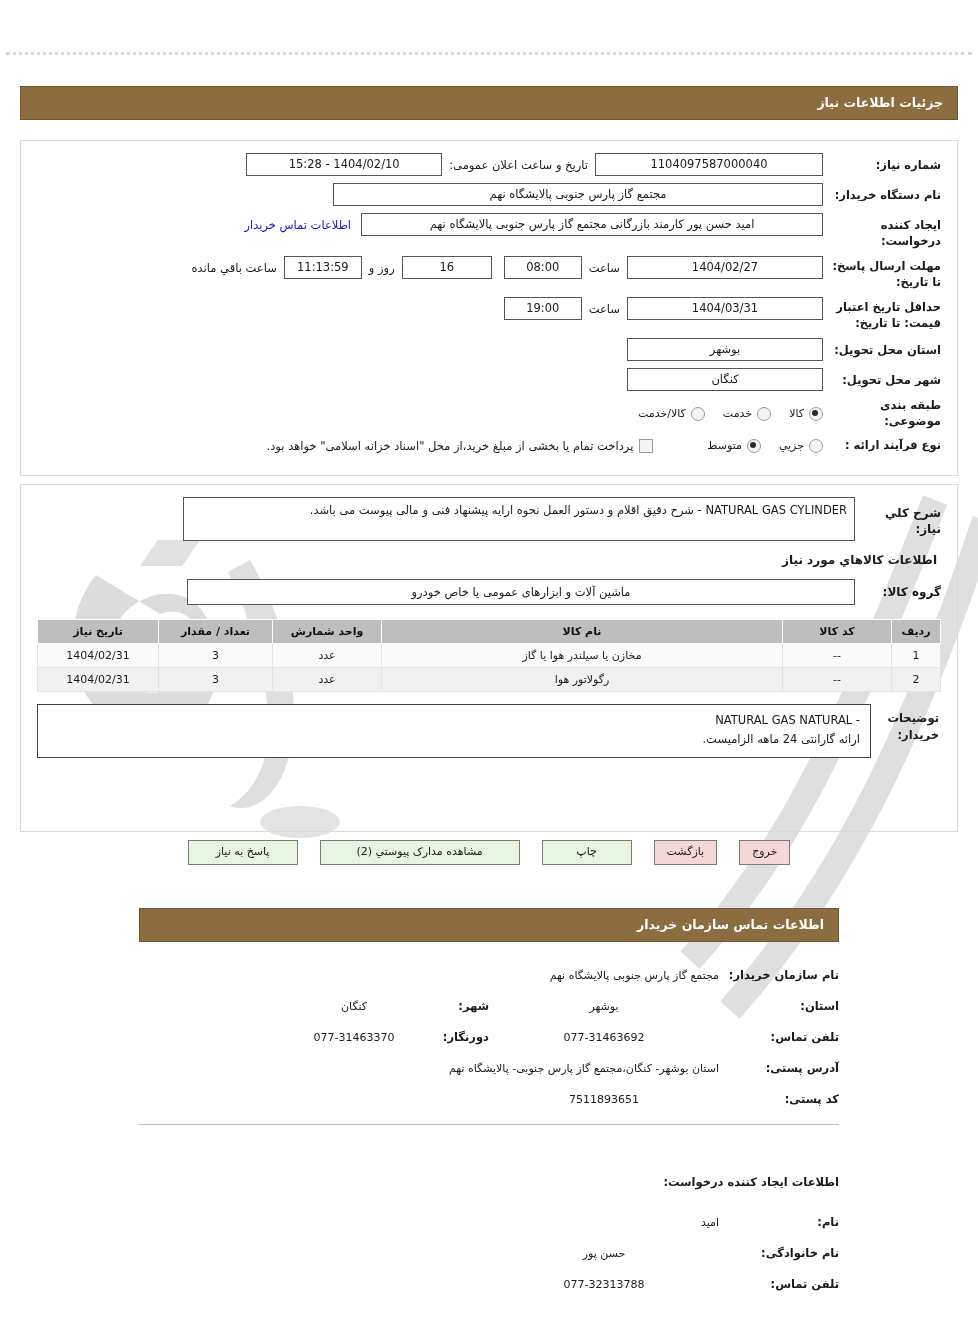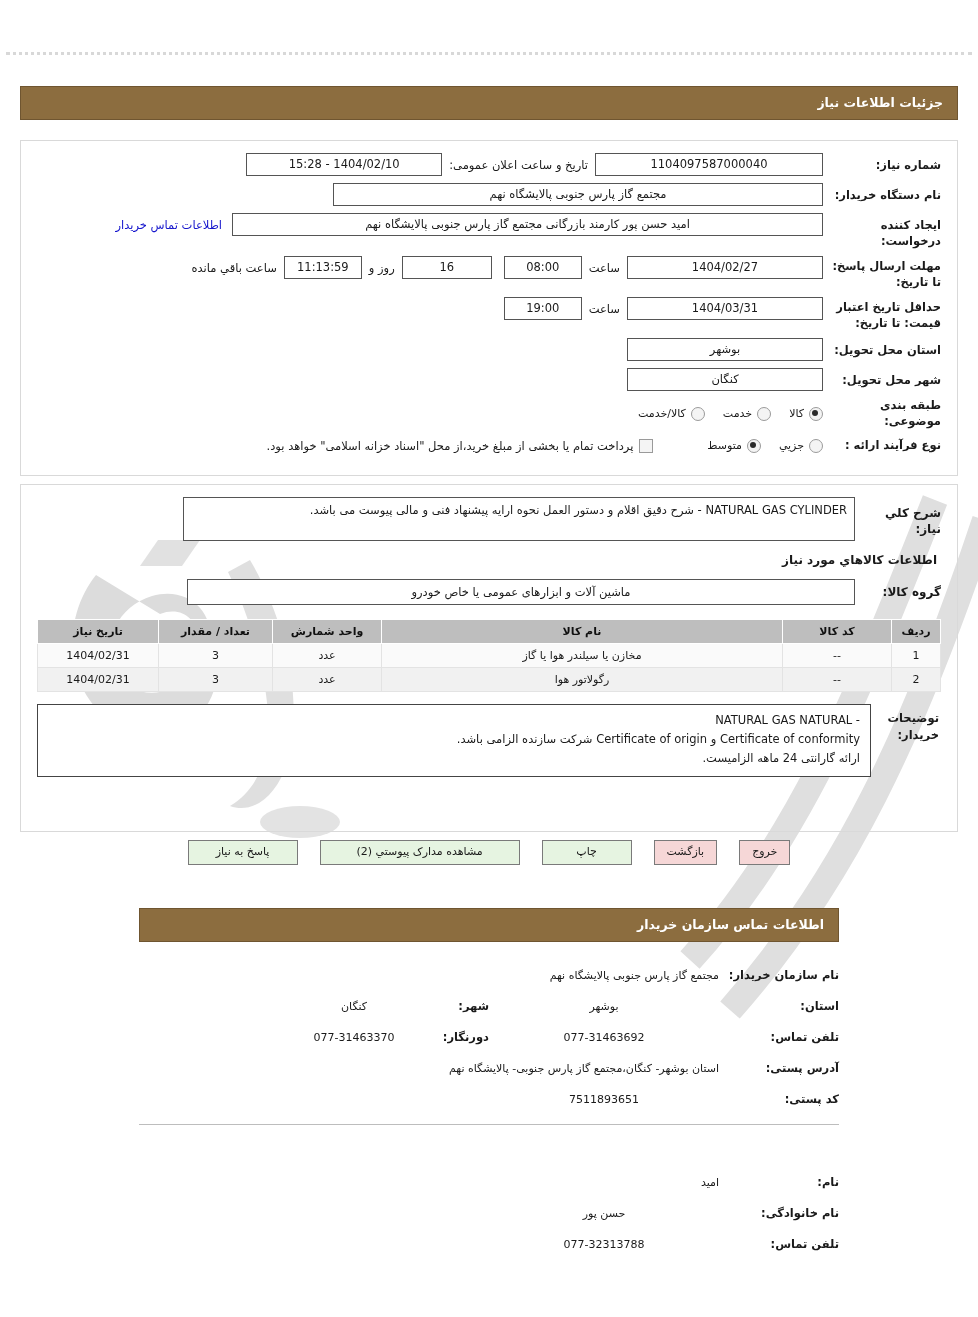--- a/index.html
+++ b/index.html
@@ -301,21 +301,21 @@
       <div class="fbox" style="width:196px;">1404/02/10 - 15:28</div>
     </div>
 
     <div class="frow">
       <div class="flabel">نام دستگاه خریدار:</div>
       <div class="fbox" style="width:490px;">مجتمع گاز پارس جنوبی پالایشگاه نهم</div>
     </div>
 
     <div class="frow">
       <div class="flabel">ایجاد کننده درخواست:</div>
-      <div class="fbox" style="width:591px;">امید حسن پور کارمند بازرگانی مجتمع گاز پارس جنوبی پالایشگاه نهم</div>
+      <div class="fbox" style="width:462px;">امید حسن پور کارمند بازرگانی مجتمع گاز پارس جنوبی پالایشگاه نهم</div>
       <div class="link-text">اطلاعات تماس خریدار</div>
     </div>
 
     <div class="frow">
       <div class="flabel" style="padding-top:3px;">مهلت ارسال پاسخ: تا تاریخ:</div>
       <div class="fbox" style="width:196px;">1404/02/27</div>
       <div class="inline-lbl">ساعت</div>
       <div class="fbox" style="width:78px;">08:00</div>
       <div class="fbox" style="width:90px; margin-right:12px;">16</div>
       <div class="inline-lbl">روز و</div>
@@ -415,21 +415,20 @@
           <td>3</td>
           <td>1404/02/31</td>
         </tr>
       </tbody>
     </table>
 
     <div class="notes-row" style="margin-top:12px;">
       <div class="notes-label">توضیحات خریدار:</div>
       <div class="notes-box">
         <div>- NATURAL GAS NATURAL</div>
-        <div>Certificate of conformity و Certificate of origin شرکت سازنده الزامی باشد.</div>
         <div>ارائه گارانتی 24 ماهه الزامیست.</div>
       </div>
     </div>
   </div>
 
   <div class="btn-row" style="position:absolute; top:840px; right:20px; width:938px; margin-top:0;">
     <div class="btn pink">خروج</div>
     <div class="btn pink">بازگشت</div>
     <div class="btn green" style="min-width:90px;">چاپ</div>
     <div class="btn green" style="min-width:200px;">مشاهده مدارک پیوستي (2)</div>
@@ -469,20 +468,21 @@
     <div class="crow">
       <div class="clabel w-lab-1">کد پستی:</div>
       <div class="cvalue w-val-1" style="text-align:center;">7511893651</div>
     </div>
 
     <hr class="hrule">
   </div>
 
   <div class="cinfo" style="position:absolute; top:1175px; right:139px; width:700px;">
 
+    <div class="sub-heading" style="margin-bottom:26px;">اطلاعات ایجاد کننده درخواست:</div>
 
     <div class="crow">
       <div class="clabel w-lab-1">نام:</div>
       <div class="cvalue w-val-1" style="">امید</div>
     </div>
 
     <div class="crow">
       <div class="clabel w-lab-1">نام خانوادگی:</div>
       <div class="cvalue w-val-1" style="text-align:center;">حسن پور</div>
     </div>

